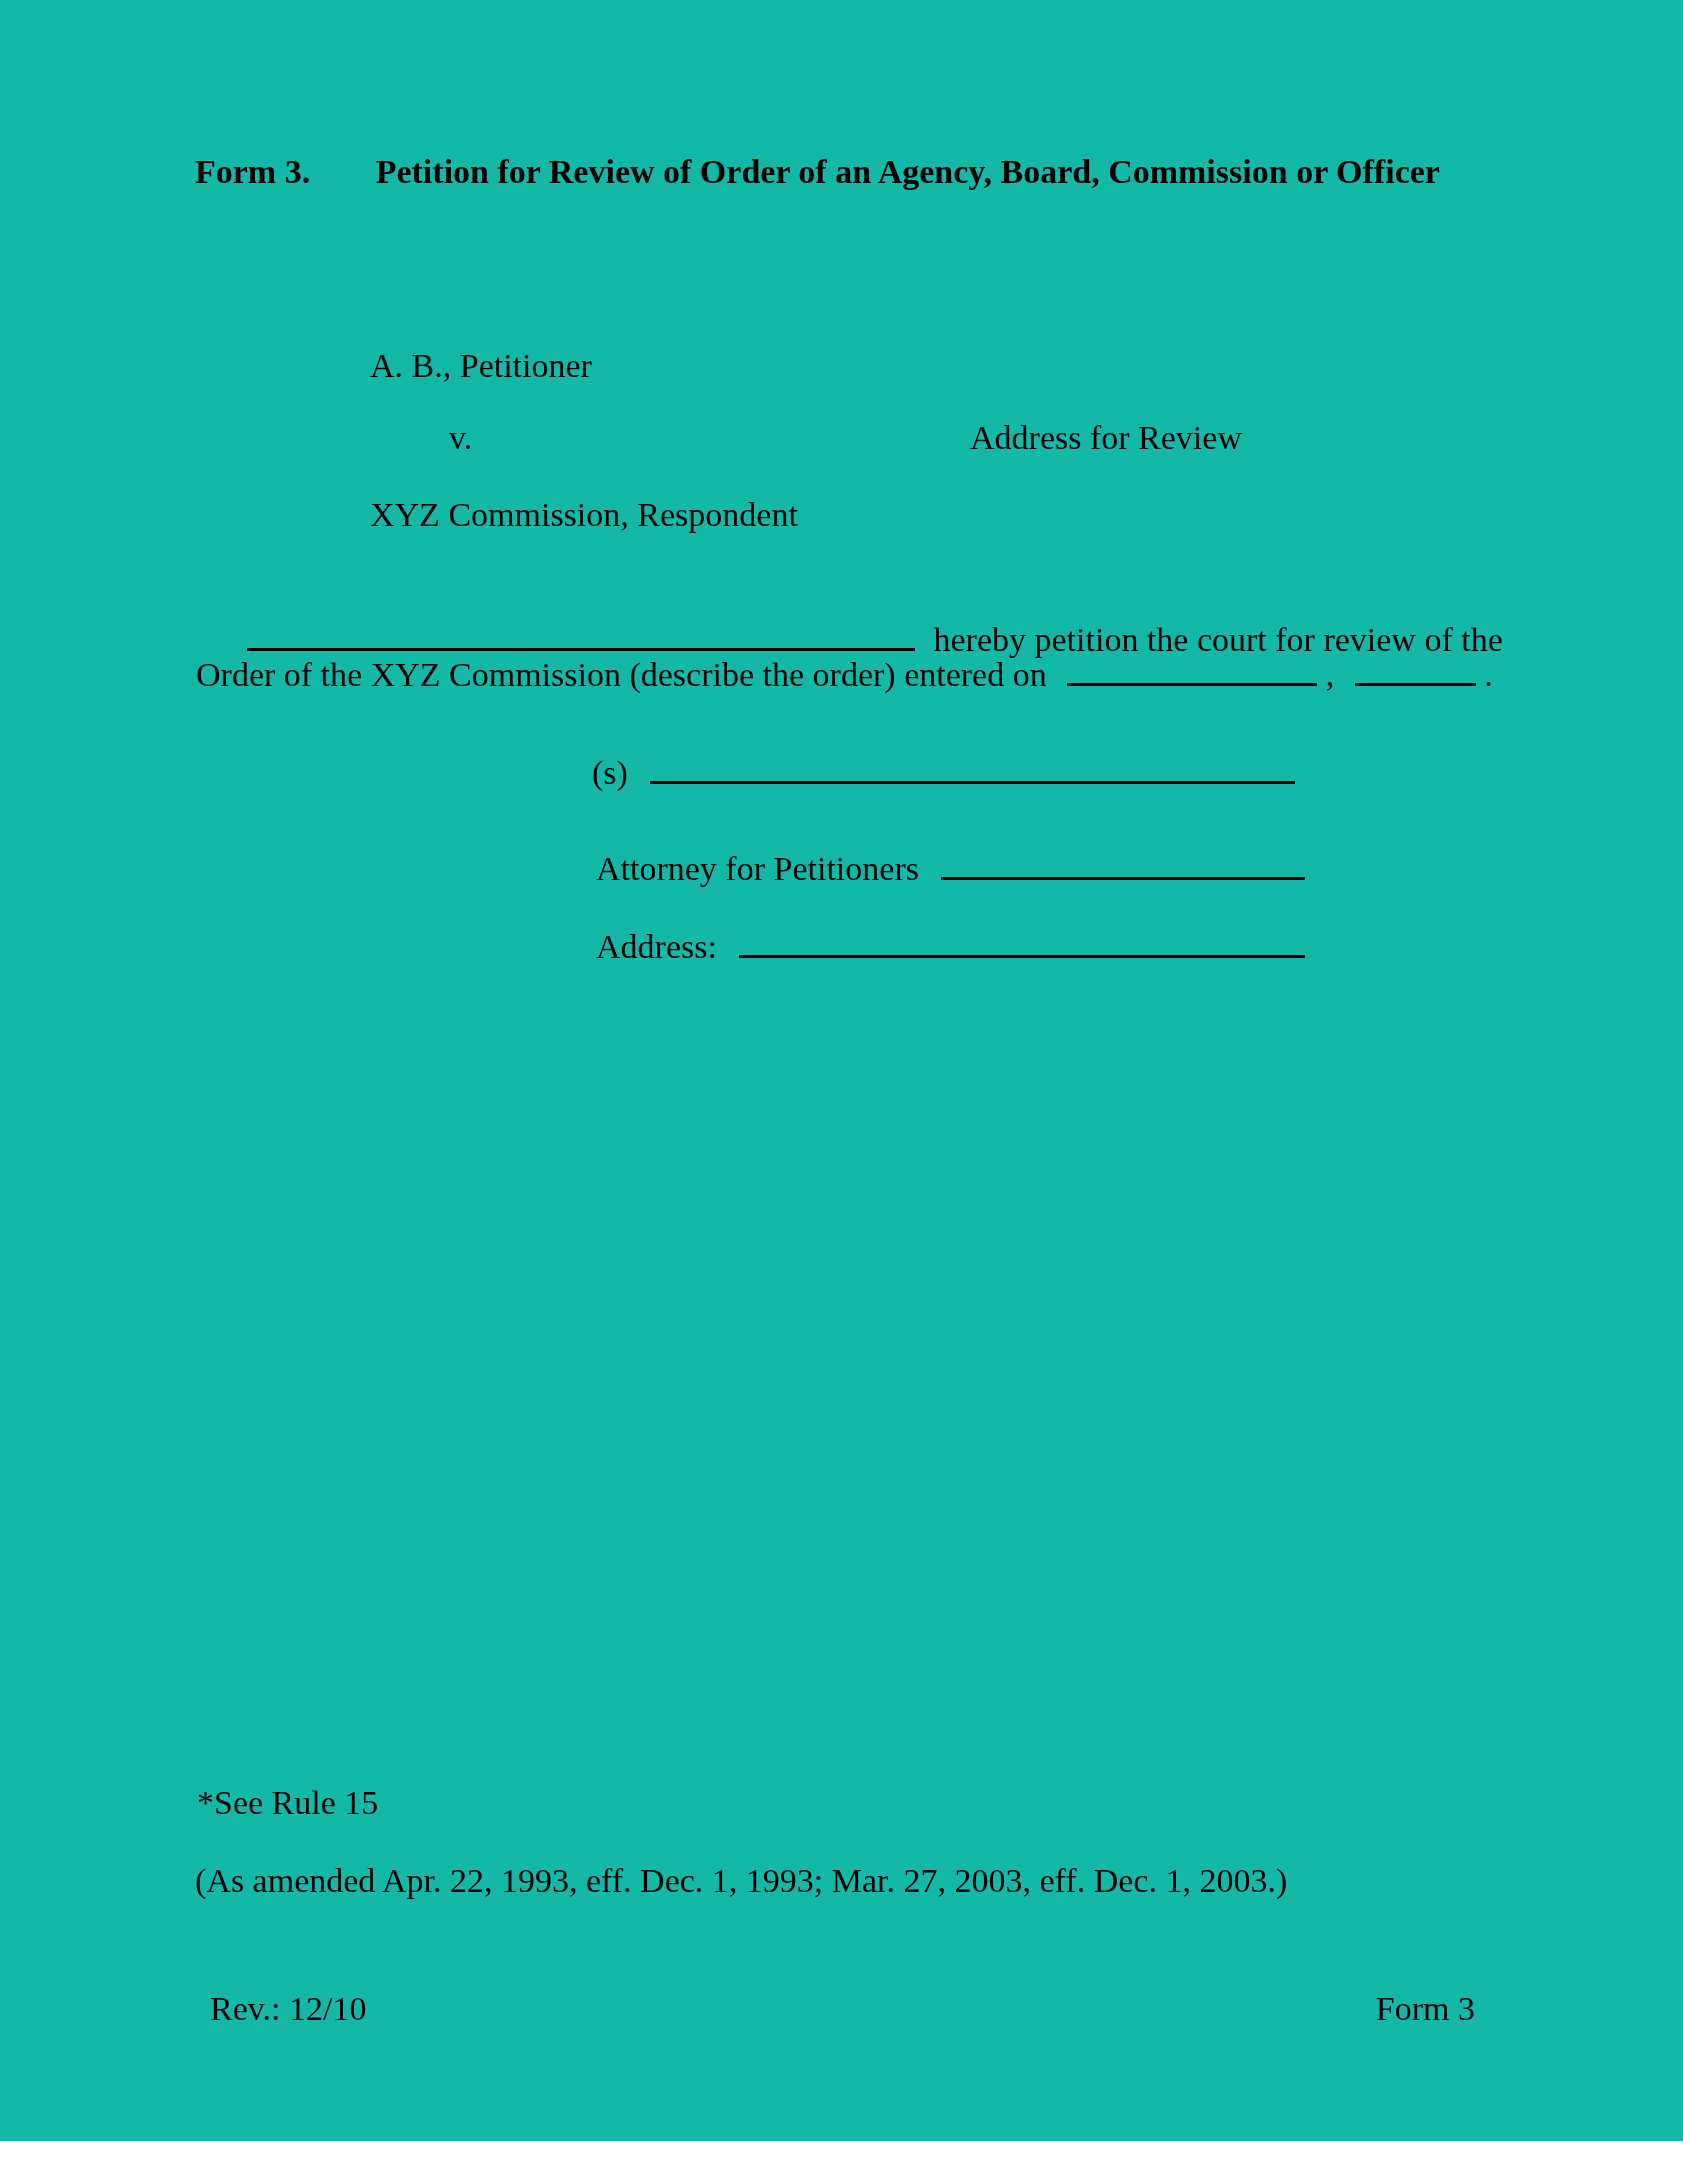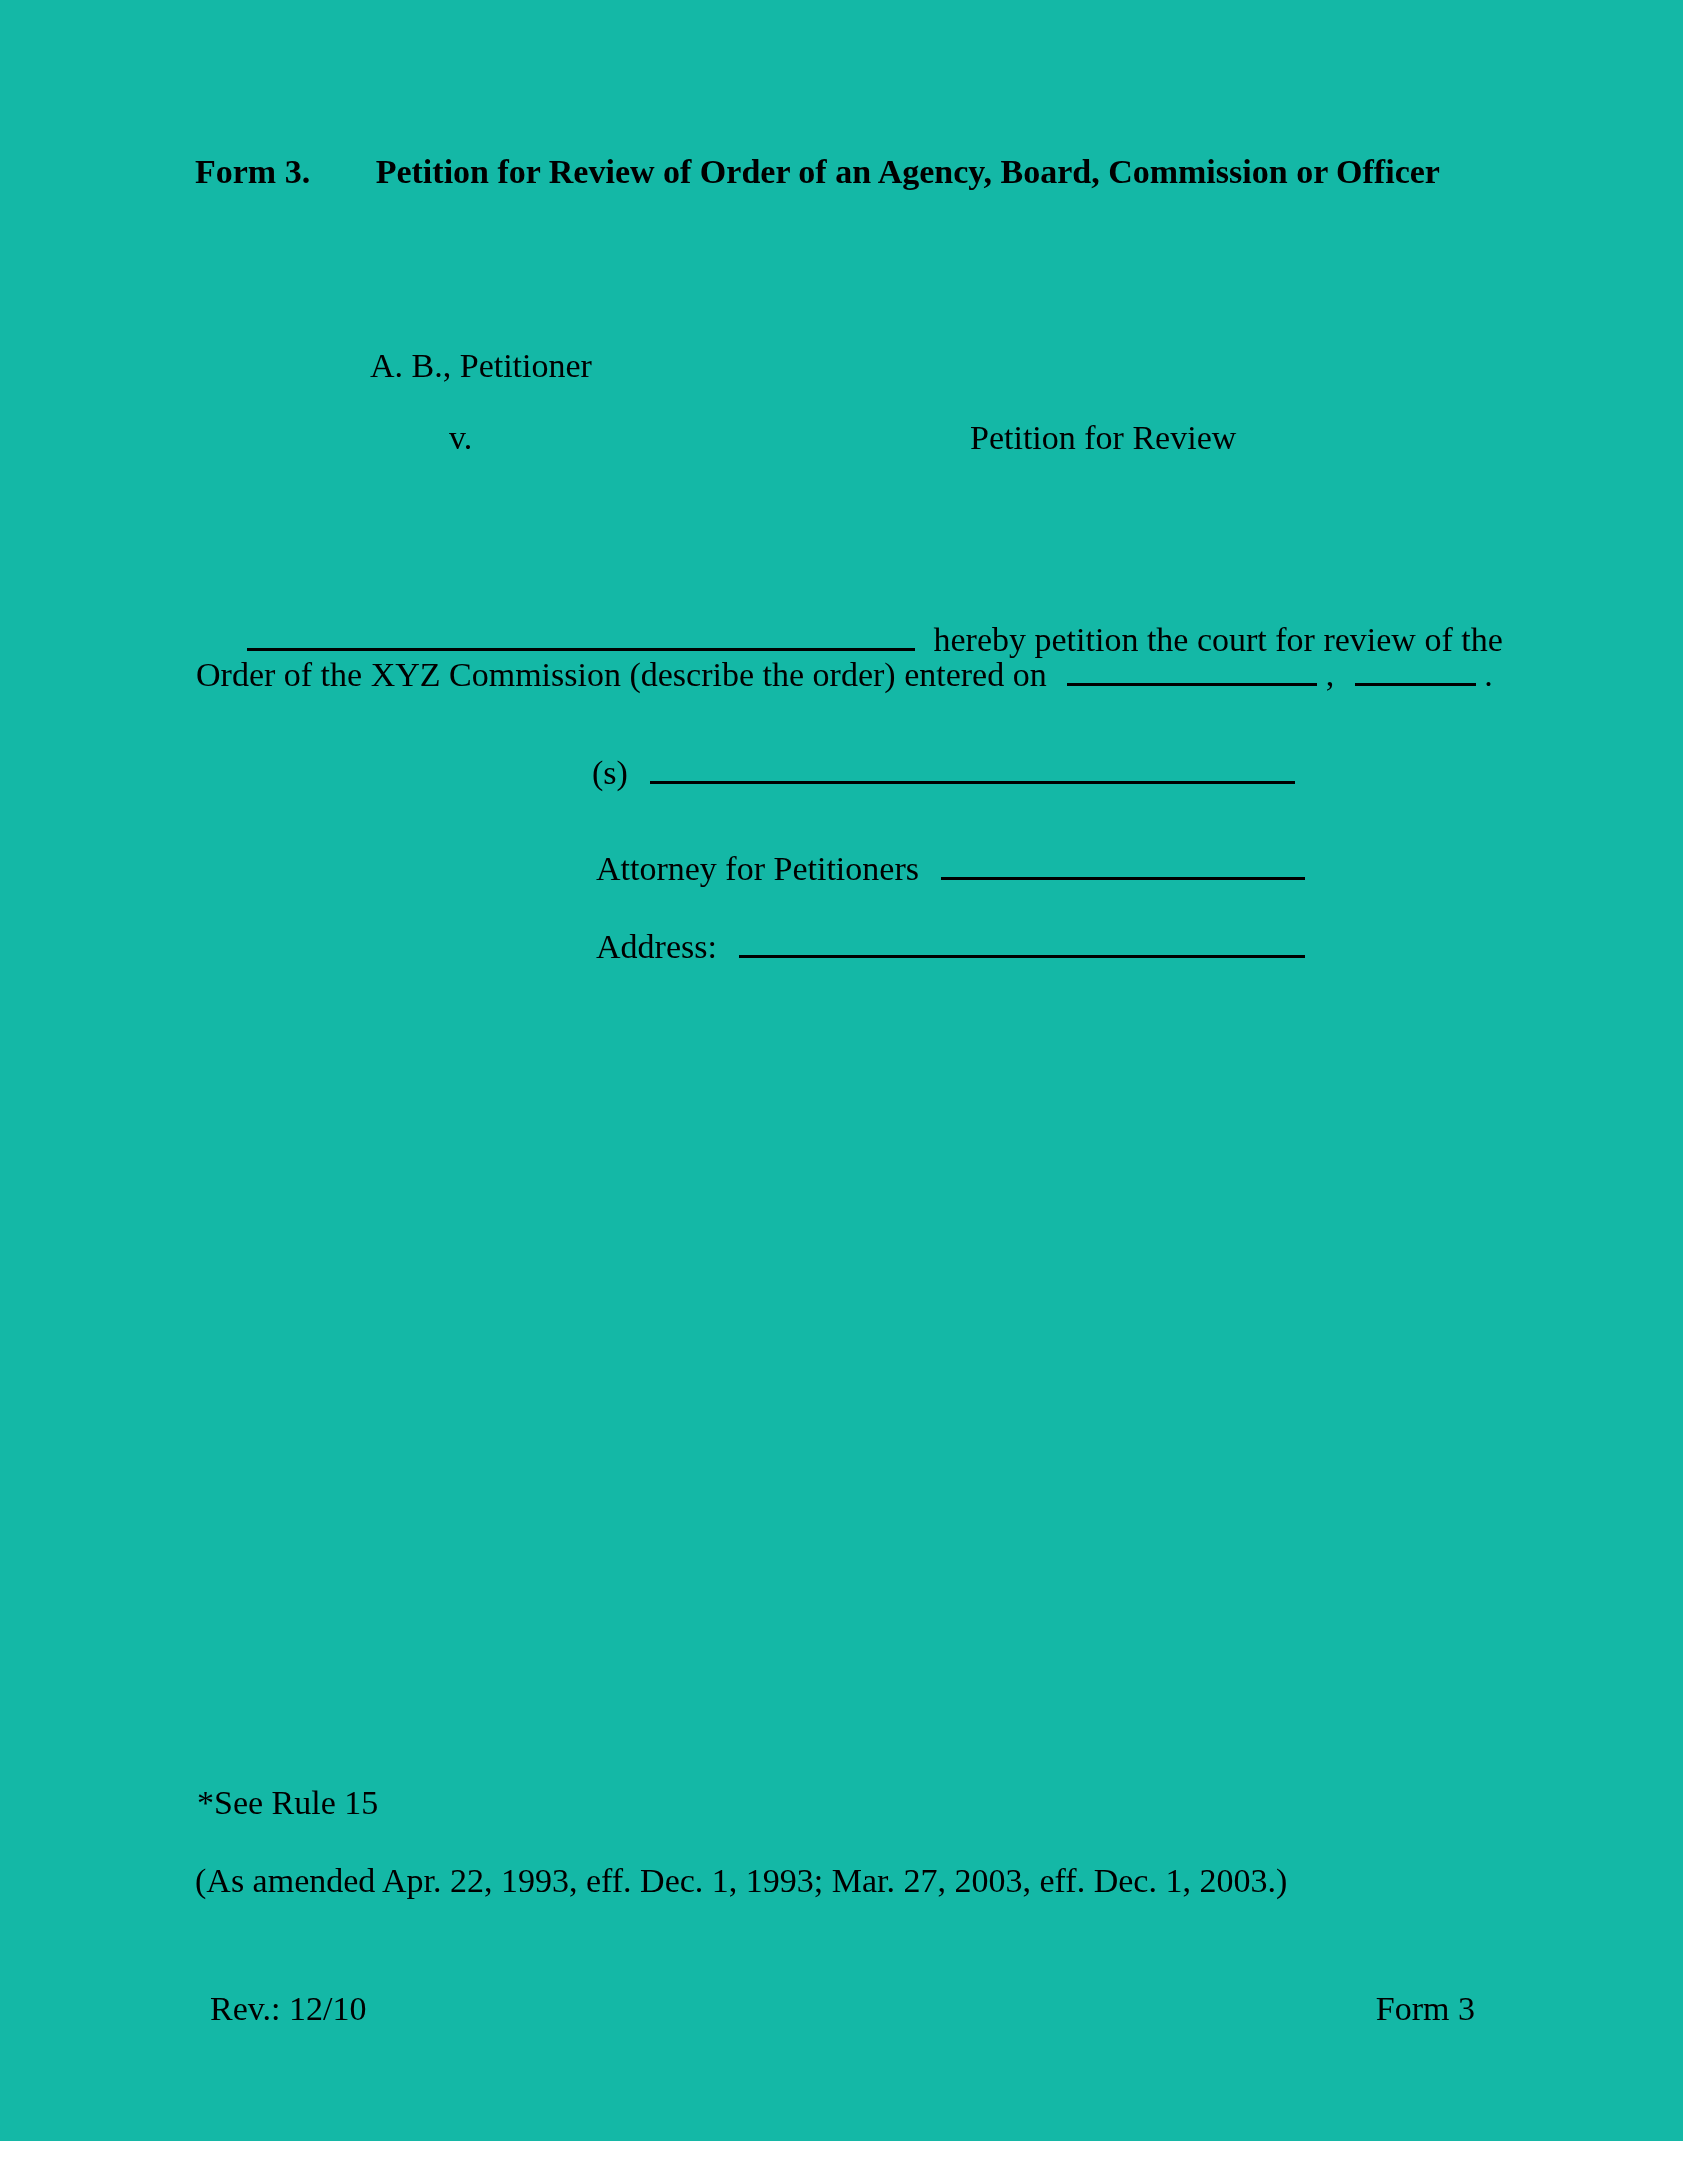--- a/index.html
+++ b/index.html
@@ -47,23 +47,26 @@
 
   <div class="line" style="left:370px; top:345px;">
     <span>A. B., Petitioner</span>
   </div>
 
   <div class="line" style="left:449px; top:417px;">
     <span>v.</span>
   </div>
 
   <div class="line" style="left:970px; top:417px;">
-    <span>Petition for Review</span>
+    <span>Address for Review</span>
   </div>
 
+  <div class="line" style="left:370px; top:494px;">
+    <span>XYZ Commission, Respondent</span>
+  </div>
 
   <div class="line" style="left:196px; top:619px;">
     <span class="blank" style="width:668px; margin-left:51px;"></span>
     <span style="margin-left:10px;">hereby petition the court for review of the</span>
   </div>
 
   <div class="line" style="left:196px; top:654px;">
     <span>Order of the XYZ Commission (describe the order) entered on</span>
     <span class="blank" style="width:250px; margin-left:12px;"></span>
     <span>,</span>

